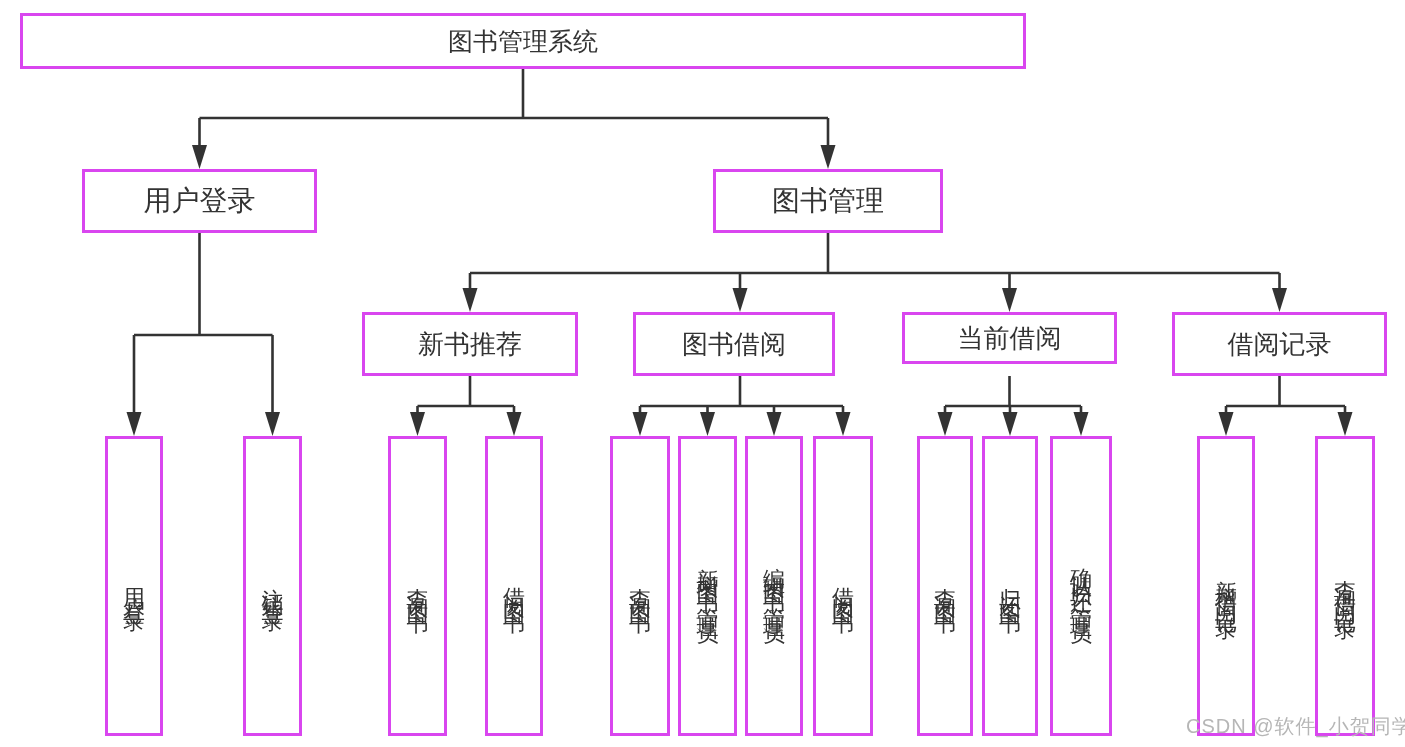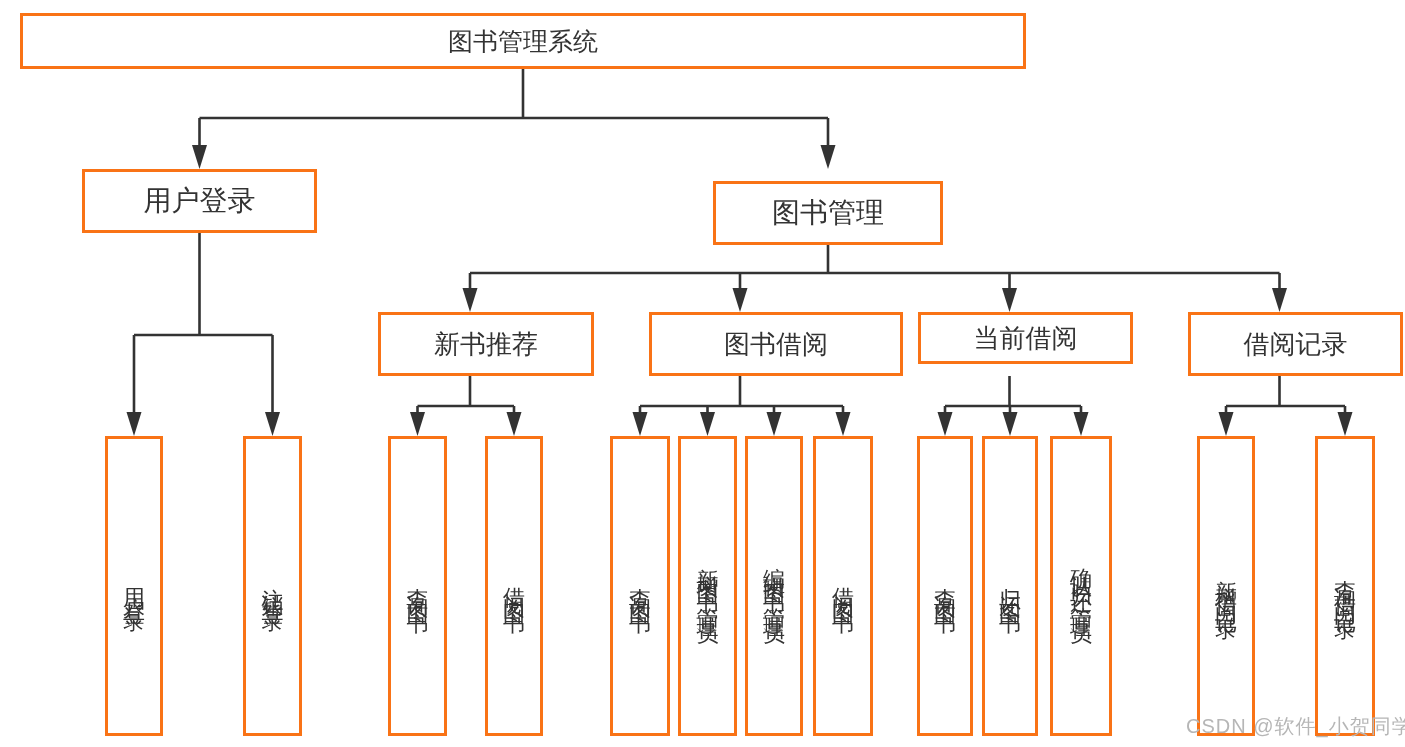--- a/index.html
+++ b/index.html
@@ -4,37 +4,37 @@
 <style>
   html,body { margin:0; padding:0; background:#fff; }
   #canvas {
     position:relative; width:1405px; height:747px;
     background:#ffffff; overflow:hidden;
     font-family:"Liberation Sans","DejaVu Sans",sans-serif;
   }
   #edges { position:absolute; left:0; top:0; width:1405px; height:747px; }
   .box {
     position:absolute; box-sizing:border-box;
-    border:3px solid #f97316; background:#ffffff;
+    border:3px solid #d946ef; background:#ffffff;
     display:flex; align-items:center; justify-content:center;
     color:#333333; text-align:center; white-space:nowrap;
   }
   .lvl-root { font-size:25px; }
   .lvl2 { font-size:28px; }
-  .lvl3 { font-size:26px;margin-left:16px; }
+  .lvl3 { font-size:26px; }
   .leaf {
     writing-mode:vertical-rl; text-orientation:mixed;
     font-size:22px; letter-spacing:8px; line-height:1; white-space:normal;
   }
   
   #n-root  { left:20px;  top:13px;  width:1006px; height:56px; }
   #n-l2-0  { left:82px;  top:169px; width:235px; height:64px; }
-  #n-l2-1  { left:713px; top:181px; width:230px; height:64px; }
+  #n-l2-1  { left:713px; top:169px; width:230px; height:64px; }
   #n-l3-0  { left:362px; top:312px; width:216px; height:64px; }
-  #n-l3-1  { left:633px; top:312px; width:254px; height:64px; }
+  #n-l3-1  { left:633px; top:312px; width:202px; height:64px; }
   #n-l3-2  { left:902px; top:312px; width:215px; height:52px; }
   #n-l3-3  { left:1172px;top:312px; width:215px; height:64px; }
   .leaf { top:436px; height:300px; }
   #n-leaf-0  { left:105px;  width:58px; }
   #n-leaf-1  { left:243px;  width:59px; }
   #n-leaf-2  { left:388px;  width:59px; }
   #n-leaf-3  { left:485px;  width:58px; }
   #n-leaf-4  { left:610px;  width:60px; }
   #n-leaf-5  { left:678px;  width:59px; }
   #n-leaf-6  { left:745px;  width:58px; }

